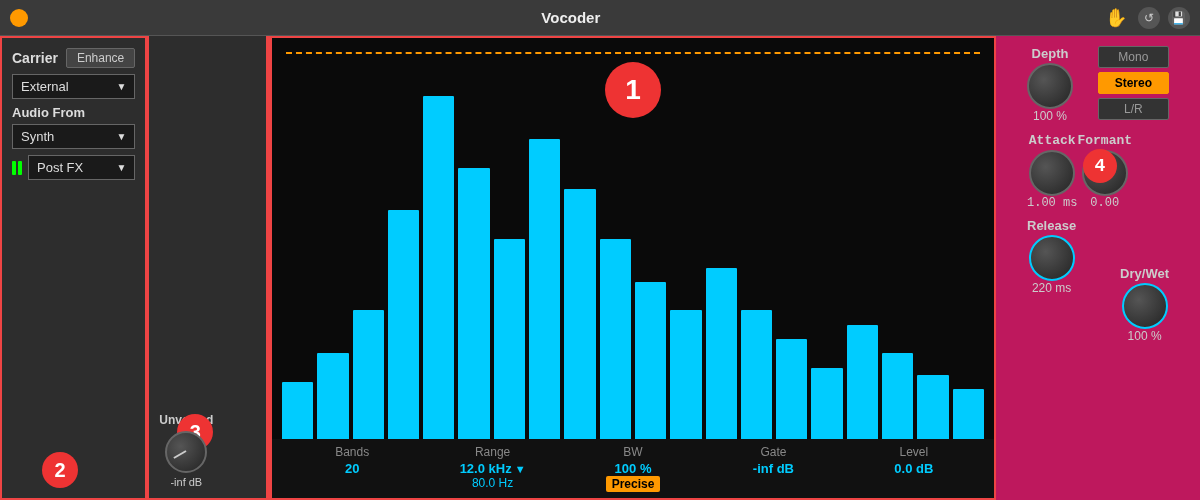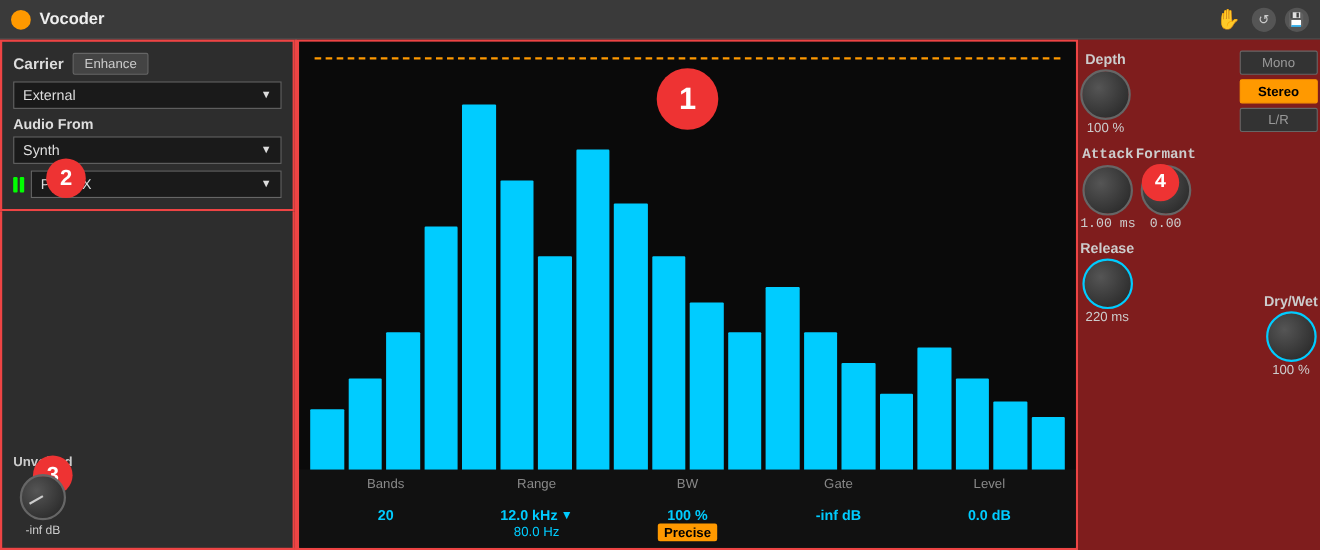--- a/index.html
+++ b/index.html
@@ -25,20 +25,21 @@
       width: 18px; height: 18px;
       border-radius: 50%;
       background: #f90;
       margin-right: 8px;
     }
     .title-text {
       font-size: 15px;
       font-weight: bold;
       color: #eee;
       flex: 1;
+      text-align: center;
     }
     .title-icons {
       display: flex; gap: 8px;
     }
     .title-icon-btn {
       width: 22px; height: 22px;
       border-radius: 50%;
       background: #555;
       display: flex; align-items: center; justify-content: center;
       font-size: 12px; color: #ccc; cursor: pointer;
@@ -47,21 +48,21 @@
     
     .main {
       display: flex;
       height: 464px;
     }
 
     
     .left-panel {
       width: 270px;
       display: flex;
-      flex-direction: column;
+      flex-direction: row;
       border-right: 2px solid #e44;
     }
 
     
     .carrier-section {
       background: #2d2d2d;
       border: 2px solid #e44;
       padding: 10px;
       flex: 0 0 auto;
     }
@@ -258,21 +259,21 @@
     }
     .spec-col {
       flex: 1;
       display: flex;
       flex-direction: column;
       align-items: center;
     }
     .spec-col-label {
       font-size: 12px;
       color: #888;
-      margin-bottom: 14px;
+      margin-bottom: 2px;
     }
     .spec-col-value {
       font-size: 13px;
       color: #0cf;
       font-weight: bold;
     }
     .spec-col-value2 {
       font-size: 12px;
       color: #0cf;
     }
@@ -285,23 +286,23 @@
       border-radius: 2px;
       display: inline-block;
     }
     .range-arrow {
       color: #0cf;
       font-size: 11px;
     }
 
     
     .right-panel {
-      width: 220px;
-      background: #7f1d1d;
-      padding: 10px 2px;
+      width: 204px;
+      background: #be185d;
+      padding: 10px 31px;
       display: flex;
       flex-direction: column;
       gap: 4px;
     }
     .right-top {
       display: flex;
       justify-content: space-between;
       align-items: flex-start;
       gap: 10px;
     }

